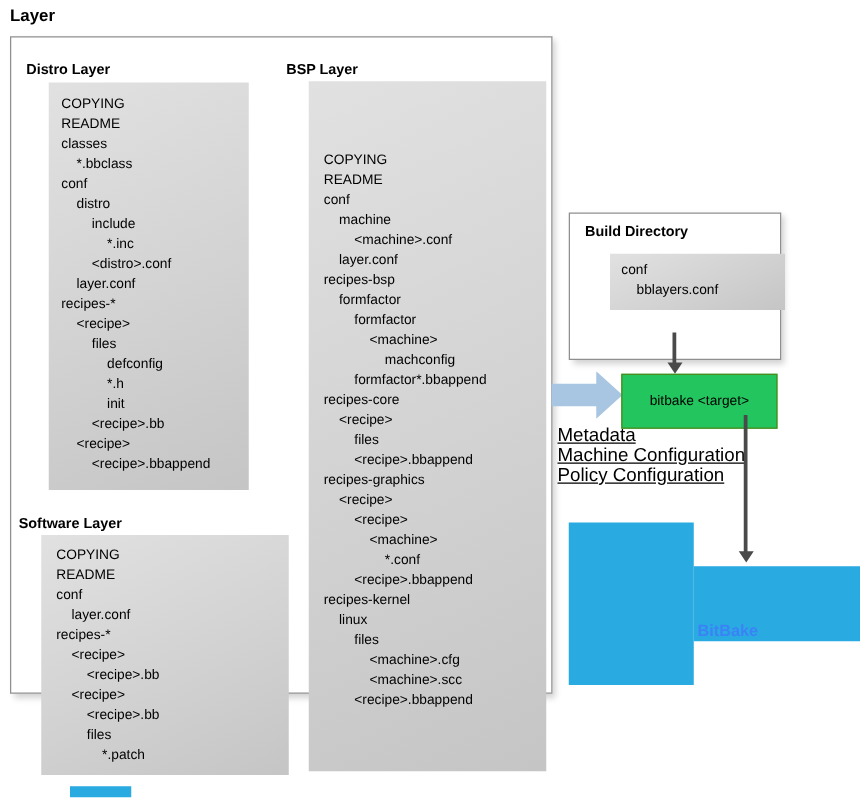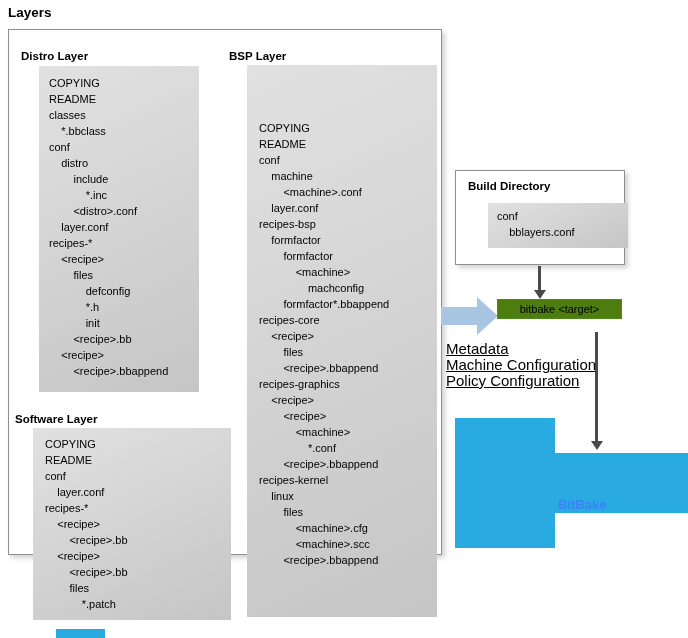--- a/index.html
+++ b/index.html
@@ -18,39 +18,39 @@
     left: 8px; top: 5px;
     font-size: 13.5px; font-weight: bold;
   }
 
   .white-box {
     background: #ffffff;
     border: 1px solid #8f8f8f;
     box-shadow: 3px 3px 5px rgba(0,0,0,0.18);
   }
   .layers-box { left: 8px; top: 29px; width: 434px; height: 526px; }
-  .build-box  { left: 455px; top: 170px; width: 170px; height: 95px; }
+  .build-box  { left: 455px; top: 170px; width: 170px; height: 118px; }
 
   .lbl { font-size: 11.5px; font-weight: bold; white-space: nowrap; }
 
   .gray {
     background: linear-gradient(155deg, #e1e1e1 0%, #d2d2d2 55%, #c5c5c5 100%);
     margin-left: 20px;
   }
   .tree {
     font-size: 11px;
     line-height: 16px;
     white-space: pre;
     overflow: hidden;
   }
 
   
   .target-box {
-    left: 497px; top: 299px; width: 125px; height: 20px;
-    background: #4d7c0f;
+    left: 497px; top: 299px; width: 125px; height: 44px;
+    background: #22c55e;
     border: 1px solid #4d8a1b;
     display: flex; align-items: center; justify-content: center;
     font-size: 11px;
   }
 
   
   .input-arrow {
     left: 441px; top: 297px; width: 57px; height: 38px;
     background: #a8c5e2;
     clip-path: polygon(0px 10px, 36px 10px, 36px 0px, 57px 19px, 36px 38px, 36px 28px, 0px 28px);
@@ -73,21 +73,21 @@
   
   .bb-body { left: 455px; top: 418px; width: 100px; height: 130px; background: #29abe2; }
   .bb-bar  { left: 555px; top: 453px; width: 133px; height: 60px;  background: #29abe2; }
   .bb-label { left: 558px; top: 497px; font-size: 13px; font-weight: bold; color: #3b82f6; }
 
   .blue-fragment { left: 56px; top: 629px; width: 49px; height: 9px; background: #29abe2; }
 </style>
 </head>
 <body>
 
-<div class="abs title">Layers</div>
+<div class="abs title">Layer</div>
 
 <div class="abs white-box layers-box">
 
   <div class="abs lbl" style="left:12px; top:20px;">Distro Layer</div>
   <div class="abs gray tree" style="left:10px; top:36px; width:160px; height:326px; padding:9px 0 0 10px;">COPYING
 README
 classes
     *.bbclass
 conf
     distro

